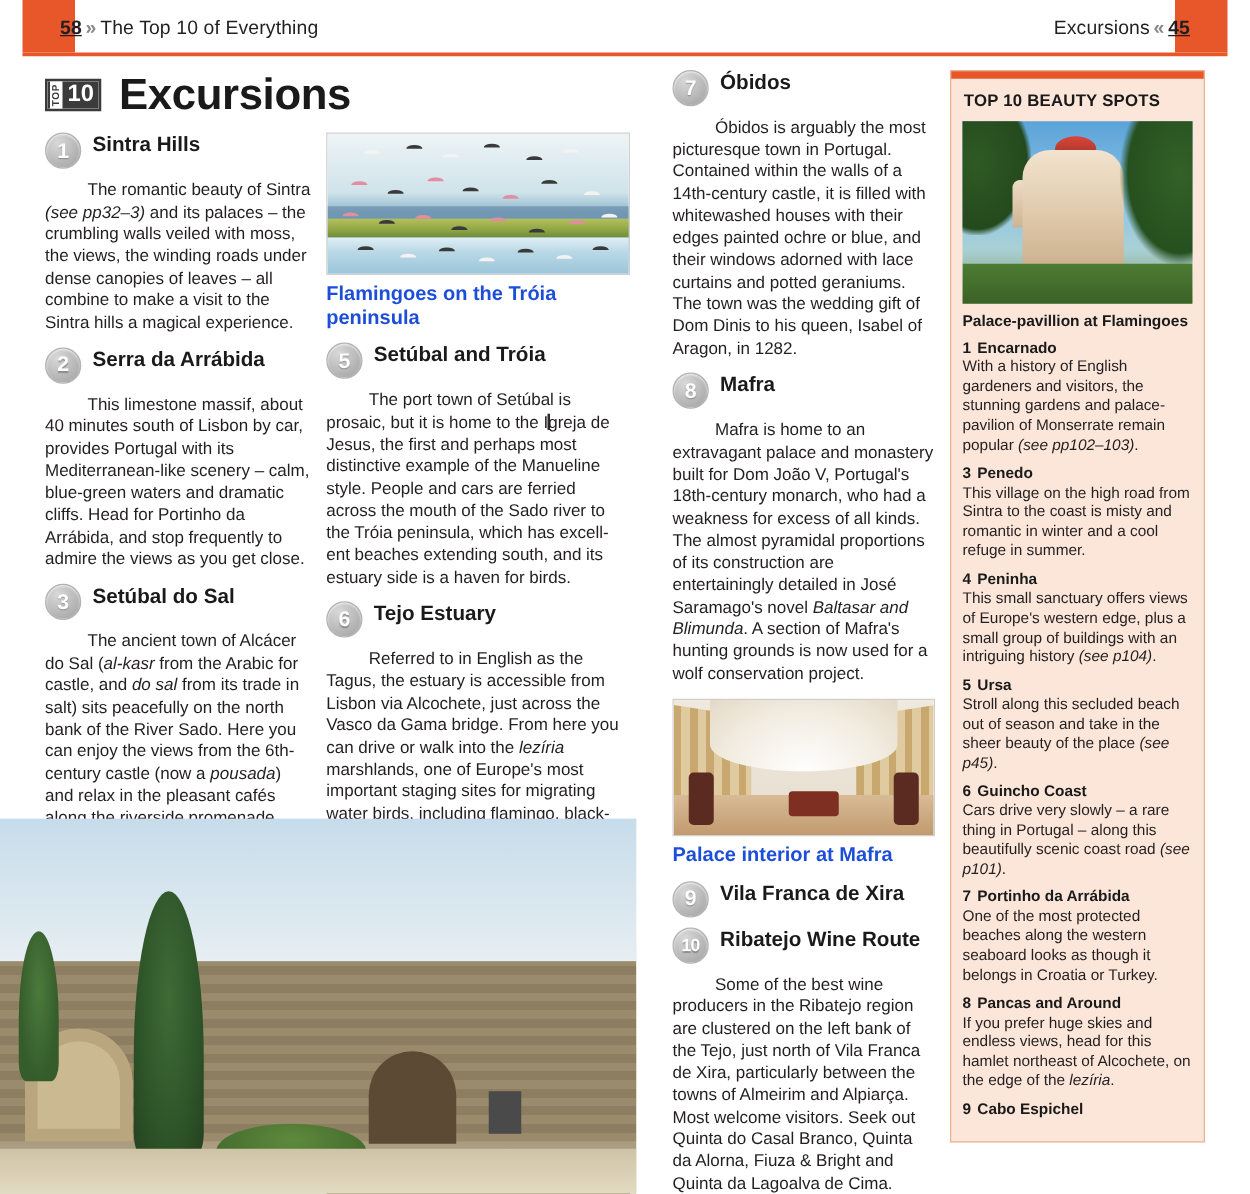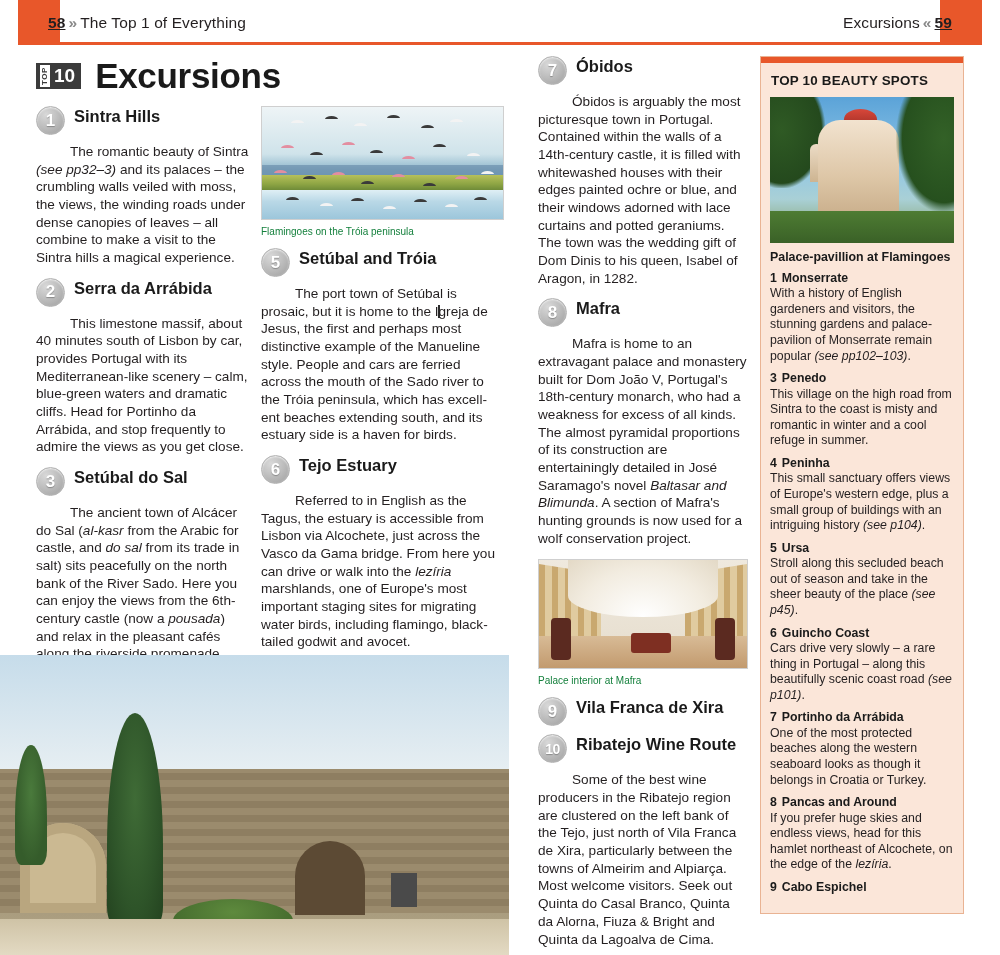--- a/index.html
+++ b/index.html
@@ -112,21 +112,21 @@
   .entry-body .first-indent { display: inline-block; width: 34px; }
   .entry-body i { font-style: italic; }
 
   
   .figure { margin: 0 0 10px 0; }
   .figure .frame {
     width: 100%; border: 1px solid #cfcfcf; display: block; overflow: hidden;
     position: relative;
   }
   .fig-cap {
-    font-size: 10px; font-weight: normal; color: #15803d;
+    font-size: 16px; font-weight: bold; color: #1d4ed8;
     margin-top: 6px; line-height: 1.2;
   }
   .fig-cap.right { text-align: right; }
 
   
   .pic-flamingo { height: 112px; position: relative; background: linear-gradient(#eef4f6 0%, #cfe3ea 42%, #8fb7cc 56%, #6ea3bf 70%, #cfe6ef 100%); }
   .pic-flamingo .band-far { position:absolute; left:0; right:0; top:52%; height:9%; background:#5d7fa0; opacity:.55;}
   .pic-flamingo .band-reed { position:absolute; left:0; right:0; top:61%; height:13%;
       background: linear-gradient(#b6c05a, #8ea544 60%, #6f8b38); }
   .pic-flamingo .band-water { position:absolute; left:0; right:0; bottom:0; height:26%;
@@ -281,24 +281,24 @@
 </head>
 <body>
 
 <div class="page">
 
   <div class="header-band">
     <div class="hdr-tab-left"></div>
     <div class="hdr-tab-right"></div>
     <div class="hdr-rule"></div>
     <div class="hdr-left-text">
-      <span class="folio">58</span><span class="chev">»</span><span>The Top 1 of Everything</span>
+      <span class="folio">58</span><span class="chev">»</span><span>The Top 10 of Everything</span>
     </div>
     <div class="hdr-right-text">
-      <span>Excursions</span><span class="chev">«</span><span class="folio">59</span>
+      <span>Excursions</span><span class="chev">«</span><span class="folio">45</span>
     </div>
   </div>
 
   <div class="title-row">
     <span class="top10-badge">
       <span class="t-word">TOP</span>
       <span class="t-num">10</span>
     </span>
     <span class="page-title">Excursions</span>
   </div>
@@ -478,21 +478,21 @@
         <div class="treeR"></div>
         <div class="hedge"></div>
       </div>
     </div>
     <div class="sidebar-cap">Palace-pavillion at Flamingoes</div>
 
     <div class="sb-list">
 
       <div class="sb-item">
         <div class="sb-item-head">
-          <span class="n">1</span><span>Monserrate</span>
+          <span class="n">1</span><span>Encarnado</span>
         </div>
         <div class="sb-item-body">With a history of English gardeners and visitors, the stunning gardens and palace-pavilion of Monserrate remain popular <i>(see pp102–103)</i>.</div>
       </div>
 
 
       <div class="sb-item">
         <div class="sb-item-head">
           <span class="n">3</span><span>Penedo</span>
         </div>
         <div class="sb-item-body">This village on the high road from Sintra to the coast is misty and romantic in winter and a cool refuge in summer.</div>

